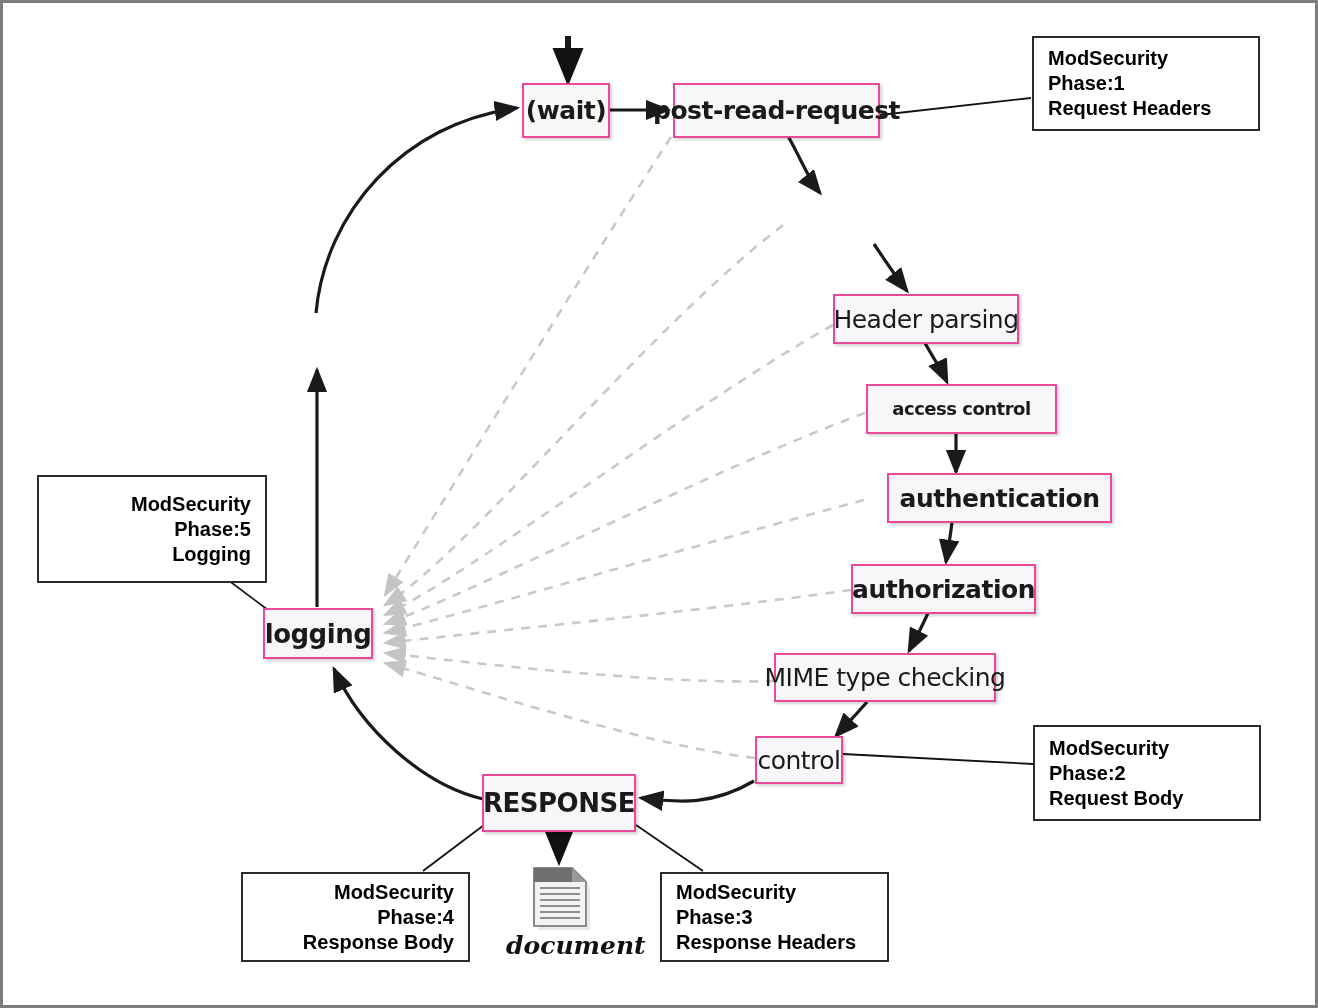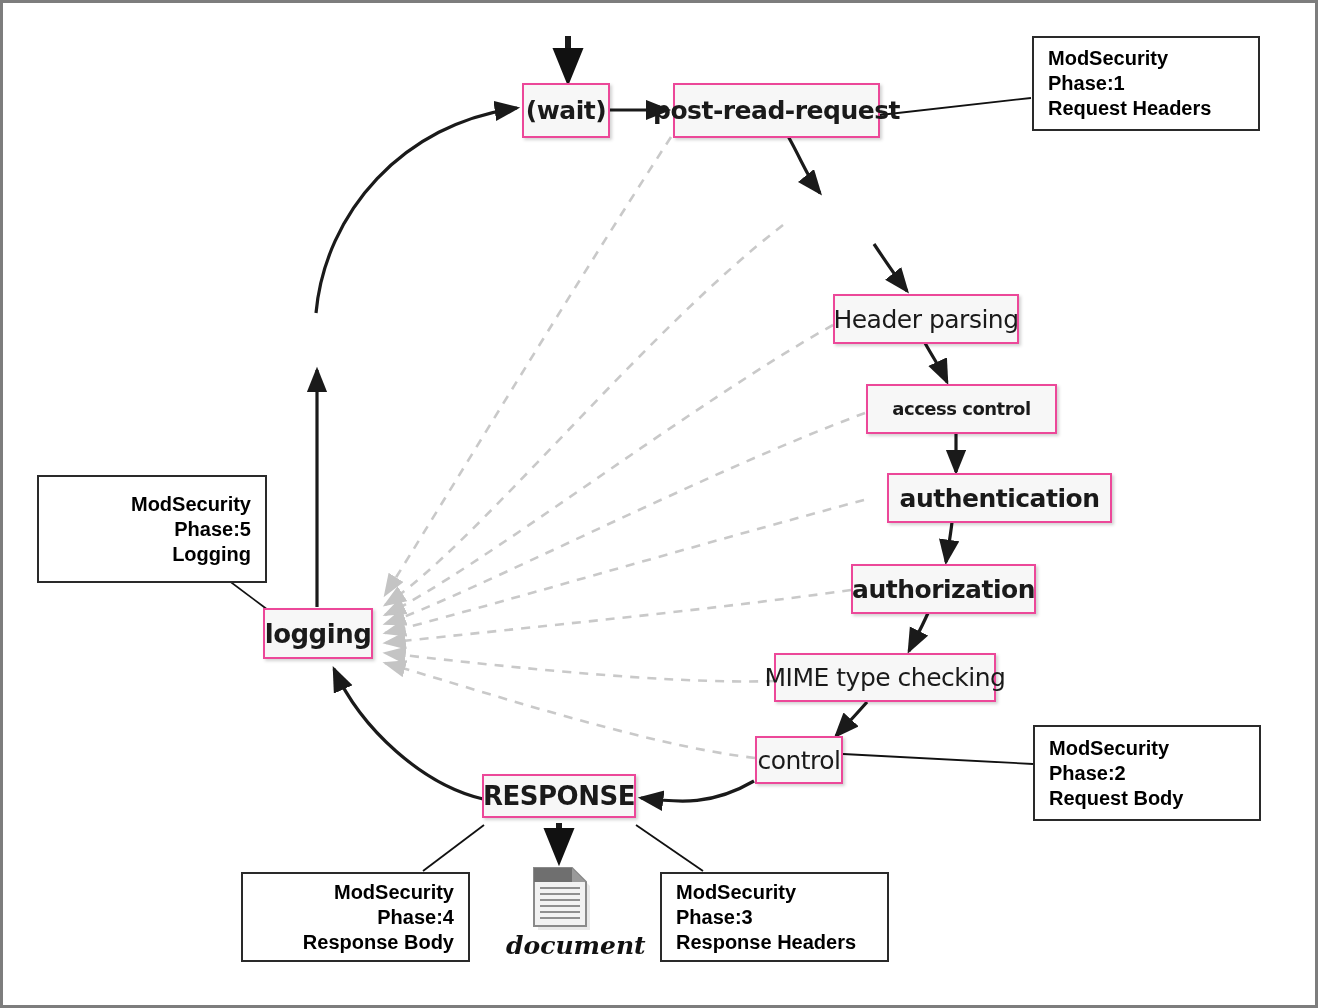--- a/index.html
+++ b/index.html
@@ -179,21 +179,21 @@
   </div>
 
   <div class="node" style="left:771px; top:650px; width:222px; height:49px; font-size:25px;">
     <span>MIME type checking</span>
   </div>
 
   <div class="node" style="left:752px; top:733px; width:88px; height:48px; font-size:25px;">
     <span>control</span>
   </div>
 
-  <div class="node bold" style="left:479px; top:771px; width:154px; height:44px; font-size:26px;">
+  <div class="node bold" style="left:479px; top:771px; width:154px; height:58px; font-size:26px;">
     <span>RESPONSE</span>
   </div>
 
   <div class="node bold" style="left:260px; top:605px; width:110px; height:51px; font-size:26px;">
     <span>logging</span>
   </div>
 
 
   <svg id="doc-icon" style="left:520px; top:858px;" width="78" height="72" viewBox="0 0 78 72" xmlns="http://www.w3.org/2000/svg">
     <g transform="translate(5,3)">

